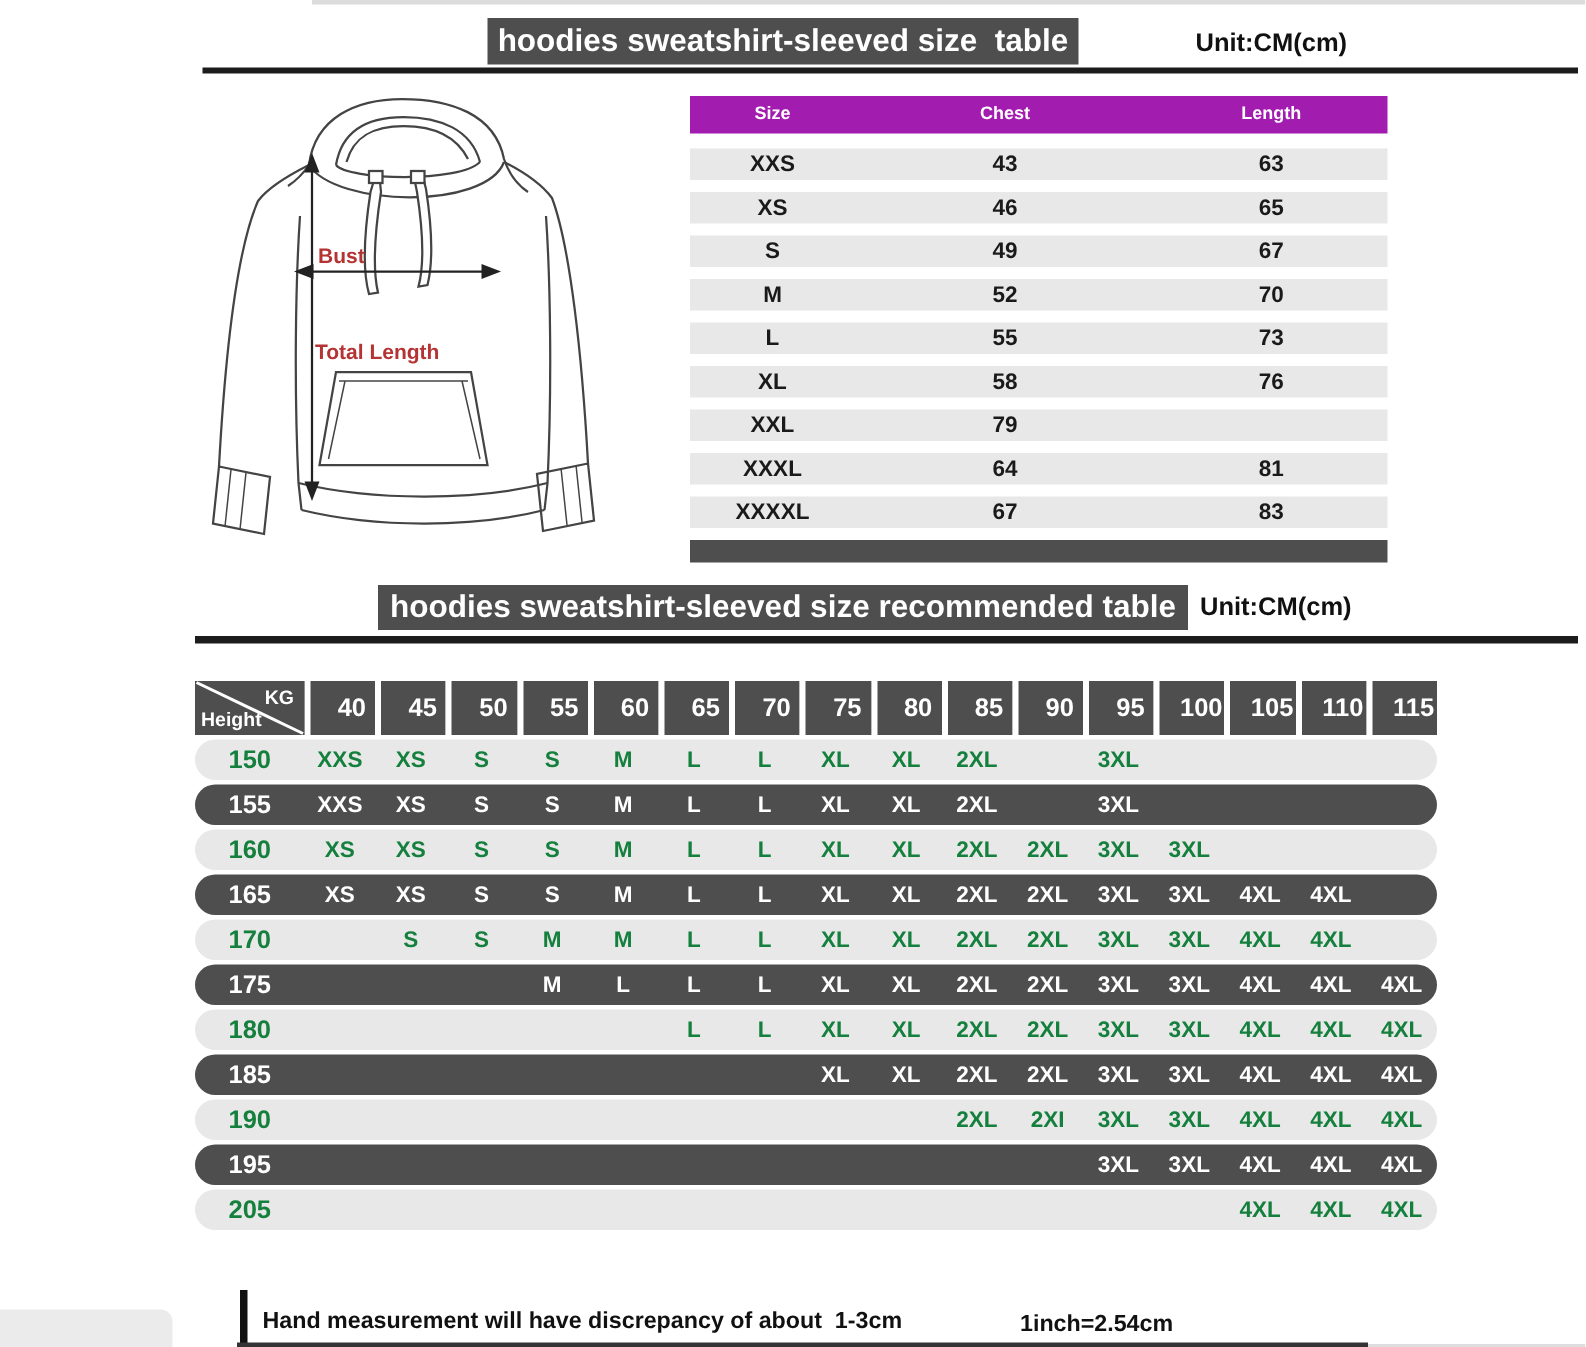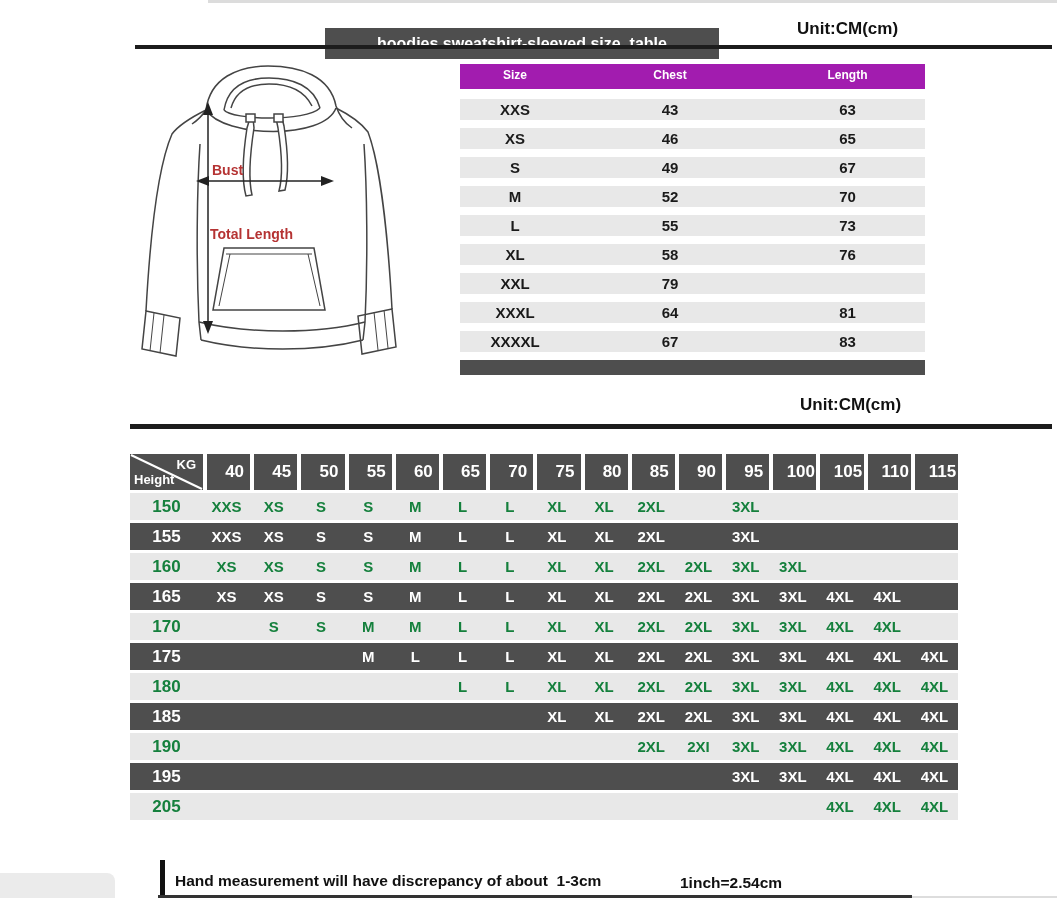--- a/index.html
+++ b/index.html
@@ -6,22 +6,22 @@
   html,body { background:#fff; }
   .page {
     position:relative; width:1057px; height:898px; background:#fff;
     font-family:"Liberation Sans", sans-serif; overflow:hidden; margin:0 auto;
   }
   .abs { position:absolute; }
   .top-thin-line { left:208px; top:0; width:849px; height:3px; background:#dcdcdc; }
 
   
   .title-box {
-    background:#4e4e4e; color:#fff; font-weight:bold; font-size:16px;
-    display:flex; align-items:center; justify-content:center; white-space:pre;margin-top:16px;
+    background:#4e4e4e; color:#fff; font-weight:bold; font-size:21px;
+    display:flex; align-items:center; justify-content:center; white-space:pre;
   }
   .title-box-1 { left:325px; top:12px; width:394px; height:31px; }
   .title-box-2 { left:252px; top:390px; width:540px; height:30px; }
   .unit-label { color:#111; font-weight:bold; font-size:17px; }
   .unit-1 { left:797px; top:19px; }
   .unit-2 { left:800px; top:395px; }
   .rule { background:#1c1c1c; }
   .rule-1 { left:135px; top:45px; width:917px; height:4px; }
   .rule-2 { left:130px; top:424px; width:922px; height:5px; }
 
@@ -31,21 +31,21 @@
   
   .size-table { left:460px; top:64px; width:465px; }
   .st-grid { display:grid; grid-template-columns:110px 200px 155px; text-align:center; }
   .st-header { background:#a21caf; color:#fff; font-weight:bold; font-size:12px; height:25px; line-height:23px; }
   .st-body { margin-top:10px; }
   .st-row { background:#e8e8e8; color:#1a1a1a; font-weight:bold; font-size:15px; height:21px; line-height:21px; margin-bottom:8px; }
   .st-footer-bar { background:#4e4e4e; height:15px; margin-top:3px; }
 
   
   .matrix { left:130px; top:454px; width:828px; }
-  .m-grid { display:grid; grid-template-columns:73px repeat(16, 1fr); }
+  .m-grid { display:grid; grid-template-columns:73px repeat(16, 1fr);border-radius:16px; }
   .m-header { height:36px; }
   .m-corner { position:relative; background:#4e4e4e; color:#fff; font-weight:bold; font-size:13px; }
   .m-corner .kg { position:absolute; top:3px; right:7px; }
   .m-corner .hgt { position:absolute; bottom:3px; left:4px;margin-top:33px; }
   .m-corner svg { position:absolute; left:0; top:0; }
   .m-wcell {
     background:#4e4e4e; color:#fff; font-weight:bold; font-size:17px;
     line-height:36px; text-align:center; border-left:4px solid #fff;padding-left:12px;
   }
   .m-row { height:27px; line-height:27px; margin-top:3px; font-weight:bold; font-size:15px; text-align:center; }
@@ -178,20 +178,23 @@
         </div>
         <div class="st-grid st-row">
           <span>XXXXL</span>
           <span>67</span>
           <span>83</span>
         </div>
       </div>
     <div class="st-footer-bar"></div>
   </div>
 
+  <div class="abs title-box title-box-2">
+    <span>hoodies sweatshirt-sleeved size recommended table</span>
+  </div>
   <div class="abs unit-label unit-2">Unit:CM(cm)</div>
   <div class="abs rule rule-2"></div>
 
   <div class="abs matrix">
     <div class="m-grid m-header">
       <div class="m-corner">
         <svg width="73" height="36">
           <line x1="1" y1="1" x2="72" y2="35" stroke="#fff" stroke-width="2"></line>
         </svg>
         <span class="kg">KG</span>

